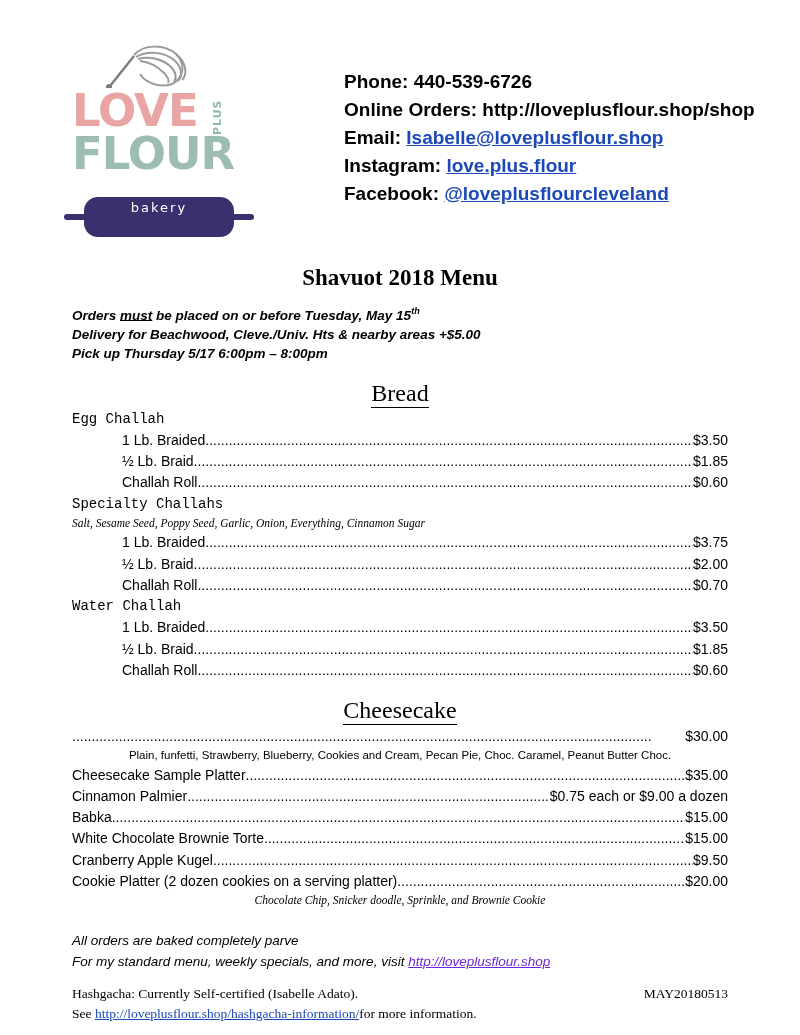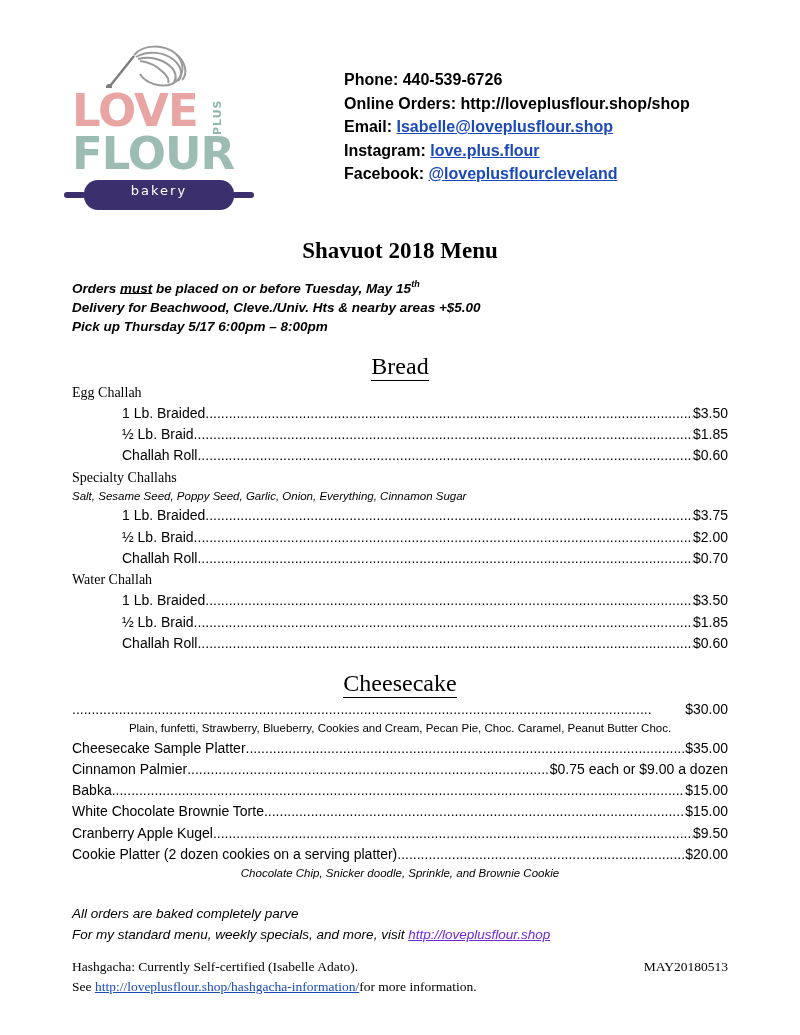--- a/index.html
+++ b/index.html
@@ -64,50 +64,50 @@
   }
   .logo-flour {
     font-family: "DejaVu Sans", sans-serif;
     font-weight: bold;
     font-size: 45px;
     letter-spacing: -1px;
     color: #9dbdb4;
     line-height: 0.95;
   }
   .logo-bakery-bar {
-    margin-top: 4px;
+    margin-top: 21px;
     background: #3b2f6e;
     color: #ffffff;
     font-family: "DejaVu Sans", sans-serif;
     font-size: 13px;
     letter-spacing: 2px;
     text-align: center;
     border-radius: 14px;
-    padding: 3px 0 12px 0;
+    padding: 3px 0 22px 0;
     width: 150px;
     margin-left: 12px;
     position: relative;
   }
   .rolling-pin-left, .rolling-pin-right {
     position: absolute;
     top: 50%;
     width: 22px;
     height: 6px;
     background: #3b2f6e;
     border-radius: 3px;
     transform: translateY(-50%);
   }
   .rolling-pin-left { left: -20px; }
   .rolling-pin-right { right: -20px; }
 
   .contact-block {
     margin-left: 72px;
     padding-top: 28px;
     font-family: "Liberation Sans", sans-serif;
-    font-size: 16px;
+    font-size: 19px;
     font-weight: bold;
     line-height: 1.47;
     color: #000;
   }
   .contact-block a {
     color: #1b49b8;
     text-decoration: underline;
   }
 
   
@@ -160,26 +160,26 @@
     flex: 1 1 auto;
     overflow: hidden;
     white-space: nowrap;
     letter-spacing: 0px;
     font-family: "Liberation Sans", sans-serif;
     color: #000;
     margin: 0 0px;
   }
   .price { flex: 0 0 auto; text-align: right; }
   .group-label {
-    font-family: Liberation Serif, serif;
+    font-family: Liberation Mono, monospace;
     font-size: 14px;
     line-height: 1.52;
   }
   .note-italic {
-    font-family: Liberation Sans, sans-serif;
+    font-family: Liberation Serif, serif;
     font-size: 11.5px;
     font-style: italic;
     line-height: 1.5;
   }
   .note-italic.indent { padding-left: 50px; }
   .note-italic.center { text-align: center; }
   .note-small-center {
     font-family: "Liberation Sans", sans-serif;
     font-size: 11.5px;
     text-align: center;

